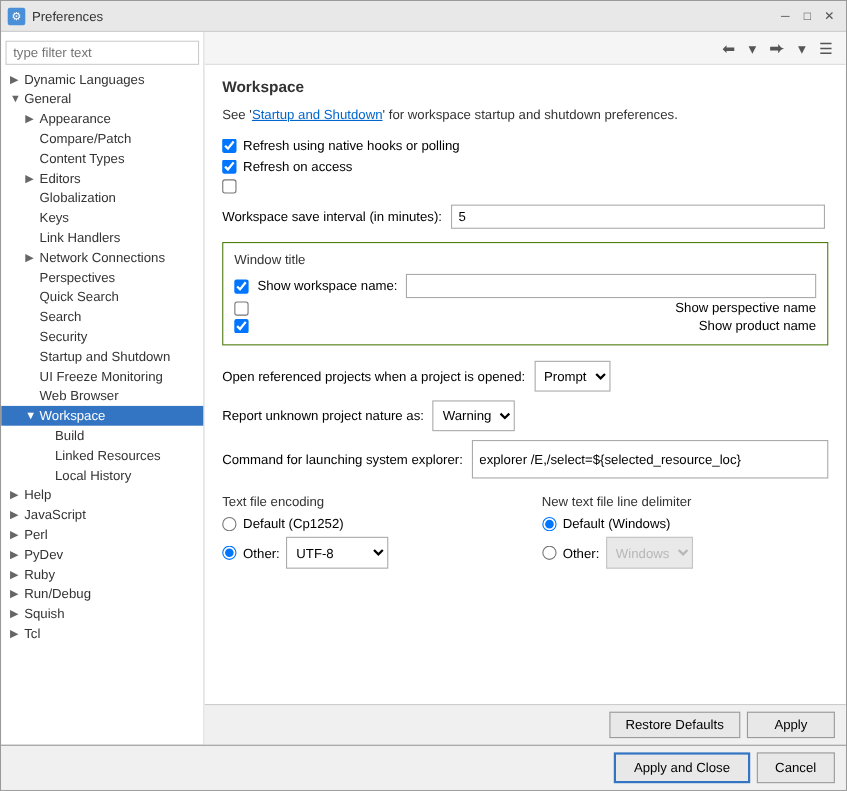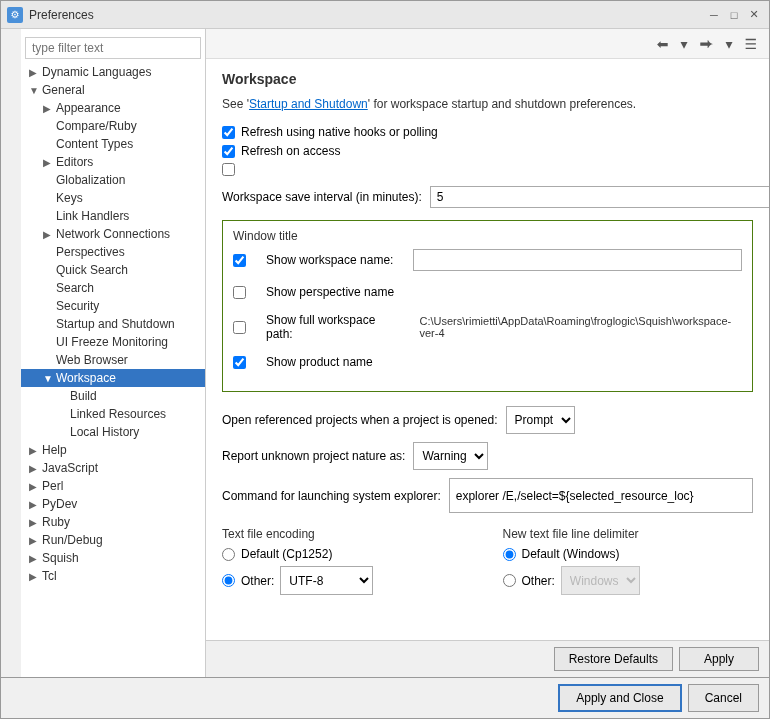--- a/index.html
+++ b/index.html
@@ -61,21 +61,20 @@
       display: flex;
       align-items: center;
       justify-content: center;
       font-size: 11px;
       color: #555;
     }
     .content-area {
       display: flex;
       flex: 1;
       overflow: hidden;
-      padding-left: 20px;
     }
     .sidebar {
       width: 185px;
       background: white;
       border-right: 1px solid #ccc;
       overflow-y: auto;
       padding: 4px 0;
     }
     .filter-input {
       width: calc(100% - 8px);
@@ -173,23 +172,24 @@
       margin-bottom: 14px;
     }
     .window-title-label {
       font-size: 12px;
       color: #333;
       margin-bottom: 6px;
     }
     .window-title-row {
       display: flex;
       align-items: center;
-      gap: 20px;
-      margin-bottom: 14px;
-      font-size: 12px;
+      gap: 8px;
+      margin-bottom: 2px;
+      font-size: 12px;
+      justify-content: space-between;
     }
     .window-title-row input[type="checkbox"] { margin: 0; }
     .wt-input {
       flex: 1;
       padding: 2px 6px;
       border: 1px solid #aaa;
       font-size: 12px;
       height: 22px;
     }
     .select-row {
@@ -319,21 +319,21 @@
       <div class="tree-item">
         <span class="tree-arrow">▼</span>
         <span>General</span>
       </div>
       <div class="tree-item indent1">
         <span class="tree-arrow">▶</span>
         <span>Appearance</span>
       </div>
       <div class="tree-item indent1">
         <span class="tree-arrow"></span>
-        <span>Compare/Ruby</span>
+        <span>Compare/Patch</span>
       </div>
       <div class="tree-item indent1">
         <span class="tree-arrow"></span>
         <span>Content Types</span>
       </div>
       <div class="tree-item indent1">
         <span class="tree-arrow">▶</span>
         <span>Editors</span>
       </div>
       <div class="tree-item indent1">
@@ -467,25 +467,20 @@
         <div class="window-title-box">
           <div class="window-title-label">Window title</div>
           <div class="window-title-row">
             <input type="checkbox" checked="" style="">
             <label>Show workspace name:</label>
             <input type="text" class="wt-input" value="" style="">
           </div>
           <div class="window-title-row">
             <input type="checkbox" style="">
             <label>Show perspective name</label>
-          </div>
-          <div class="window-title-row">
-            <input type="checkbox" style="">
-            <label>Show full workspace path:</label>
-            <span style="font-size:11px;color:#333;">C:\Users\rimietti\AppData\Roaming\froglogic\Squish\workspace-ver-4</span>
           </div>
           <div class="window-title-row">
             <input type="checkbox" checked="" style="">
             <label>Show product name</label>
           </div>
         </div>
 
         <div class="select-row">
           <label>Open referenced projects when a project is opened:</label>
           <select>

